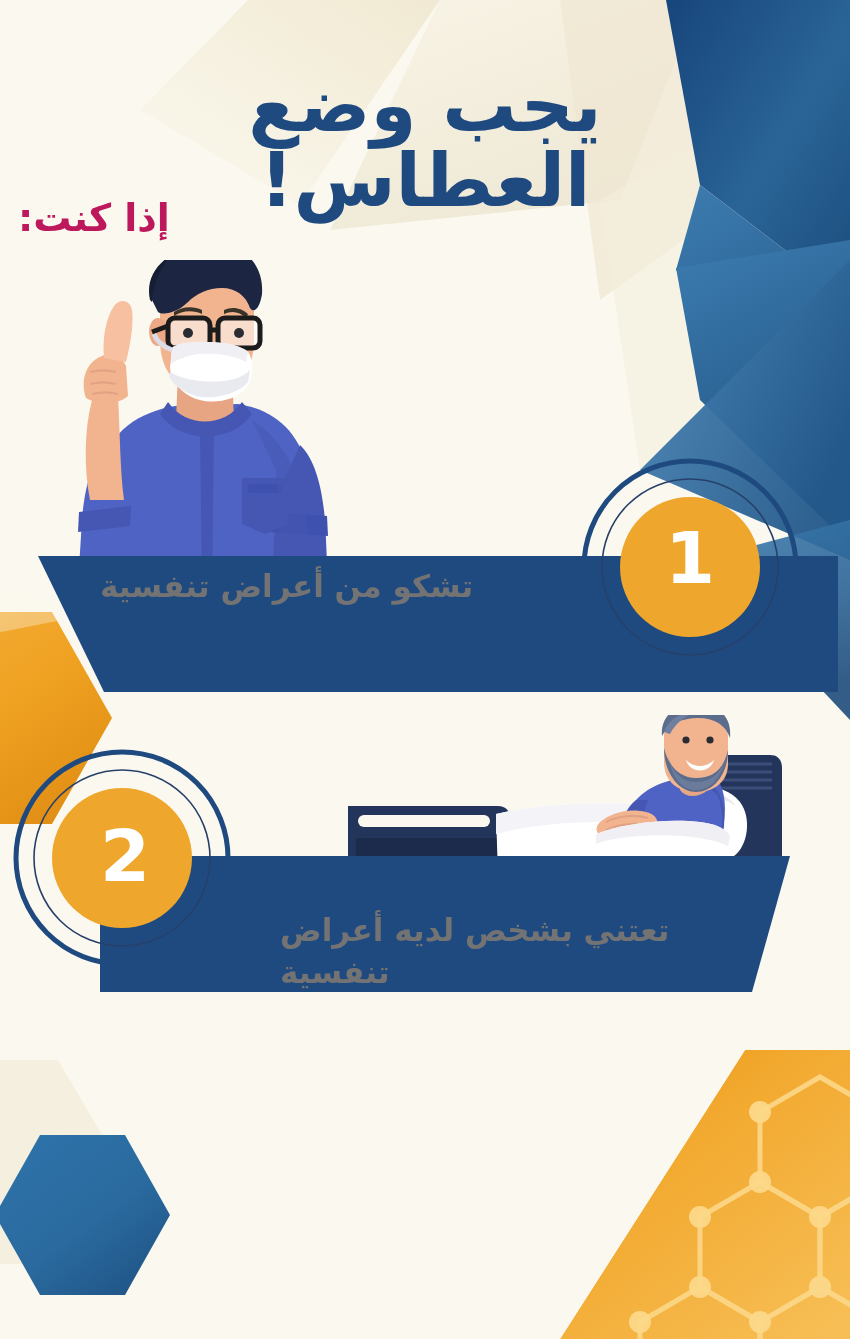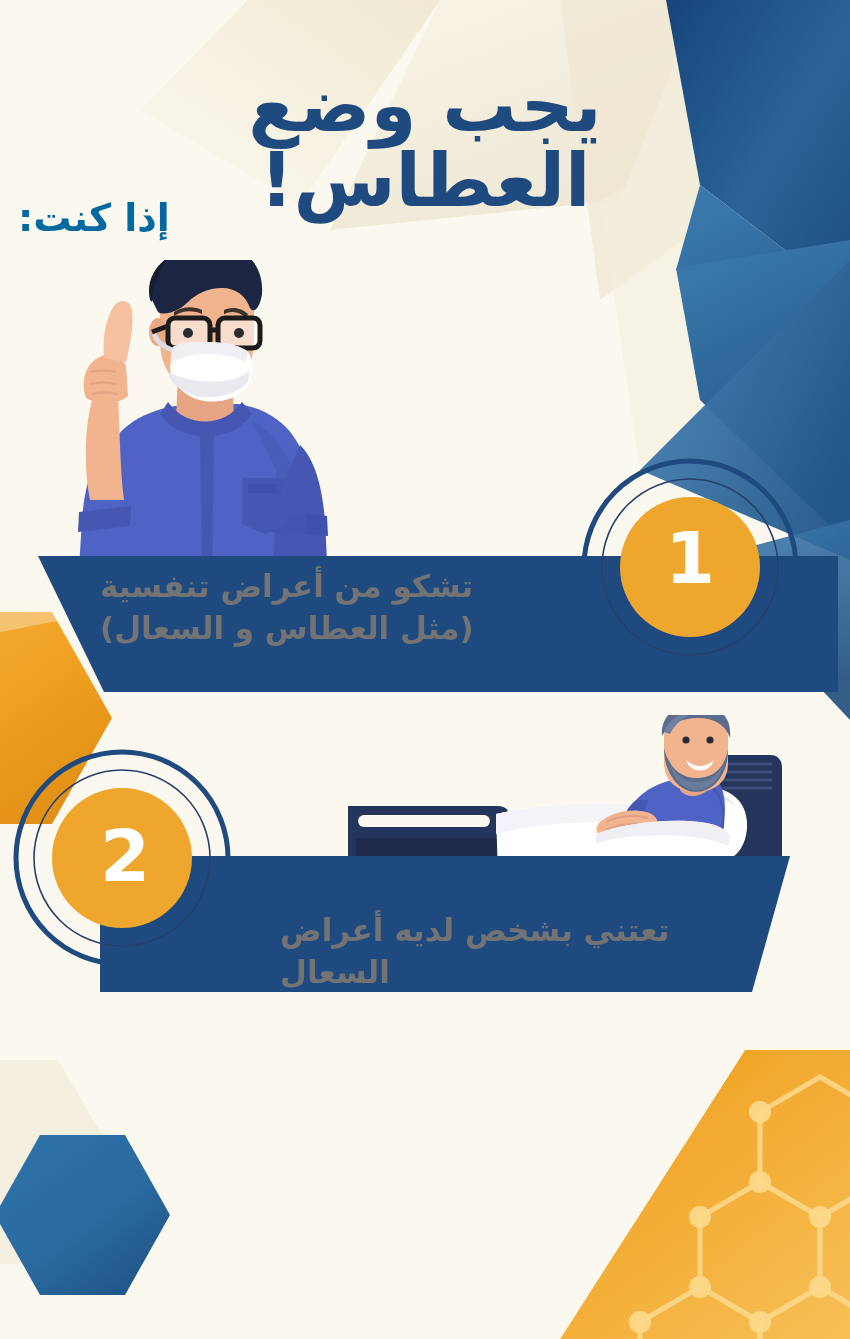--- a/index.html
+++ b/index.html
@@ -26,21 +26,21 @@
     font-weight:bold;
     color:#1F4A80;
     letter-spacing:-1px;
     direction:rtl;
   }
   .title-line2{position:relative;}
   .subtitle{
     position:absolute;
     left:18px;top:196px;
     font-size:38px;font-weight:bold;
-    color:#0369a1;
+    color:#be185d;
     direction:rtl;
     z-index:41;
   }
 
   
   .banner-text{
     position:absolute;
     direction:rtl;
     color:#737373;
     font-weight:bold;
@@ -343,23 +343,22 @@
 
     <polygon points="100,856 790,856 752,992 100,992" fill="#1F4A80"></polygon>
 
     <circle cx="122" cy="858" r="106" fill="none" stroke="#1F4A80" stroke-width="5"></circle>
     <circle cx="122" cy="858" r="88" fill="none" stroke="#27406B" stroke-width="1.6"></circle>
     <circle cx="122" cy="858" r="70" fill="#EFA62C"></circle>
   </svg>
 
   <div id="banner1-text" class="banner-text">
     <div>تشكو من أعراض تنفسية</div>
-    <div>(مثل العطاس و السعال)</div>
   </div>
   <div id="banner2-text" class="banner-text">
     <div>تعتني بشخص لديه أعراض</div>
-    <div>السعال</div>
+    <div>تنفسية</div>
   </div>
 
   <div id="badge1-num" class="badge-num">1</div>
   <div id="badge2-num" class="badge-num">2</div>
 
 </div>
 
 </body></html>

